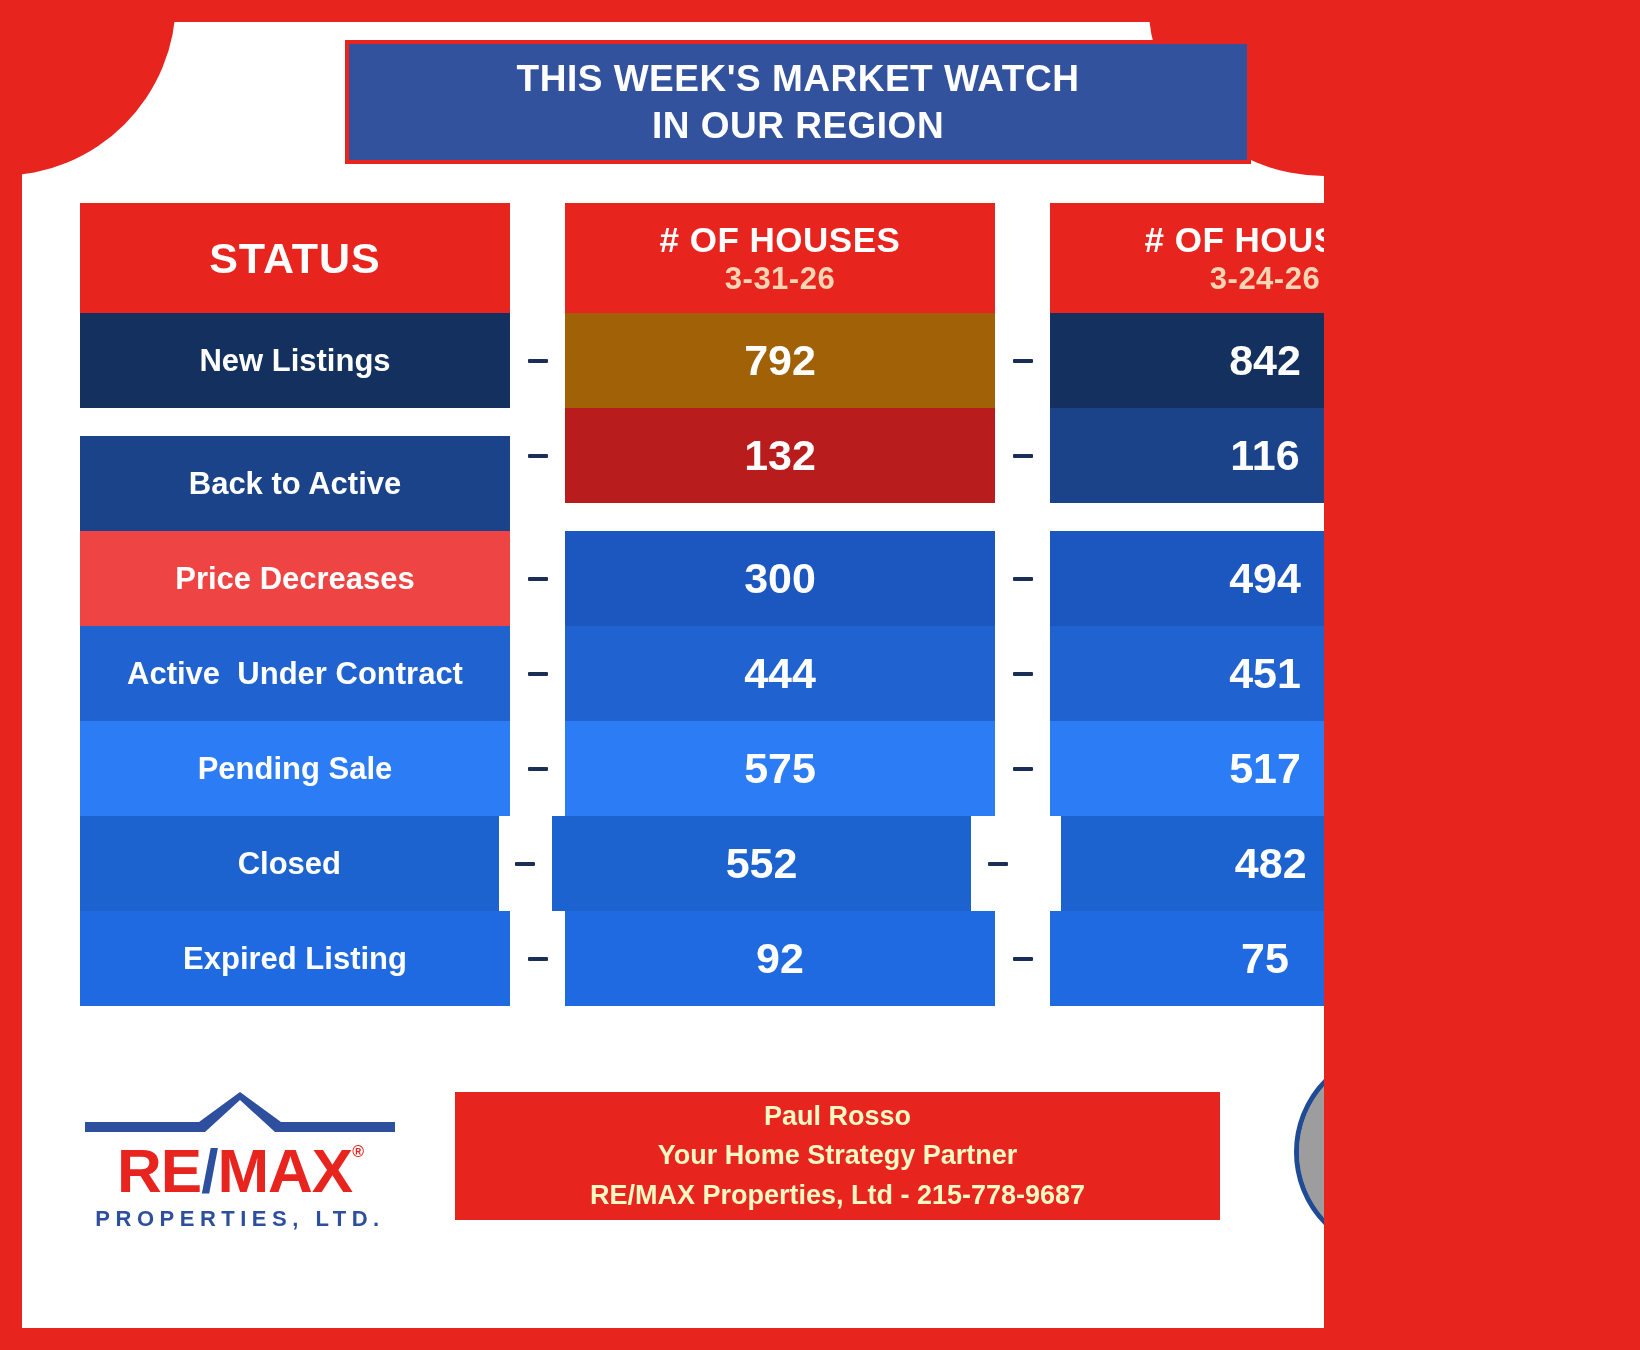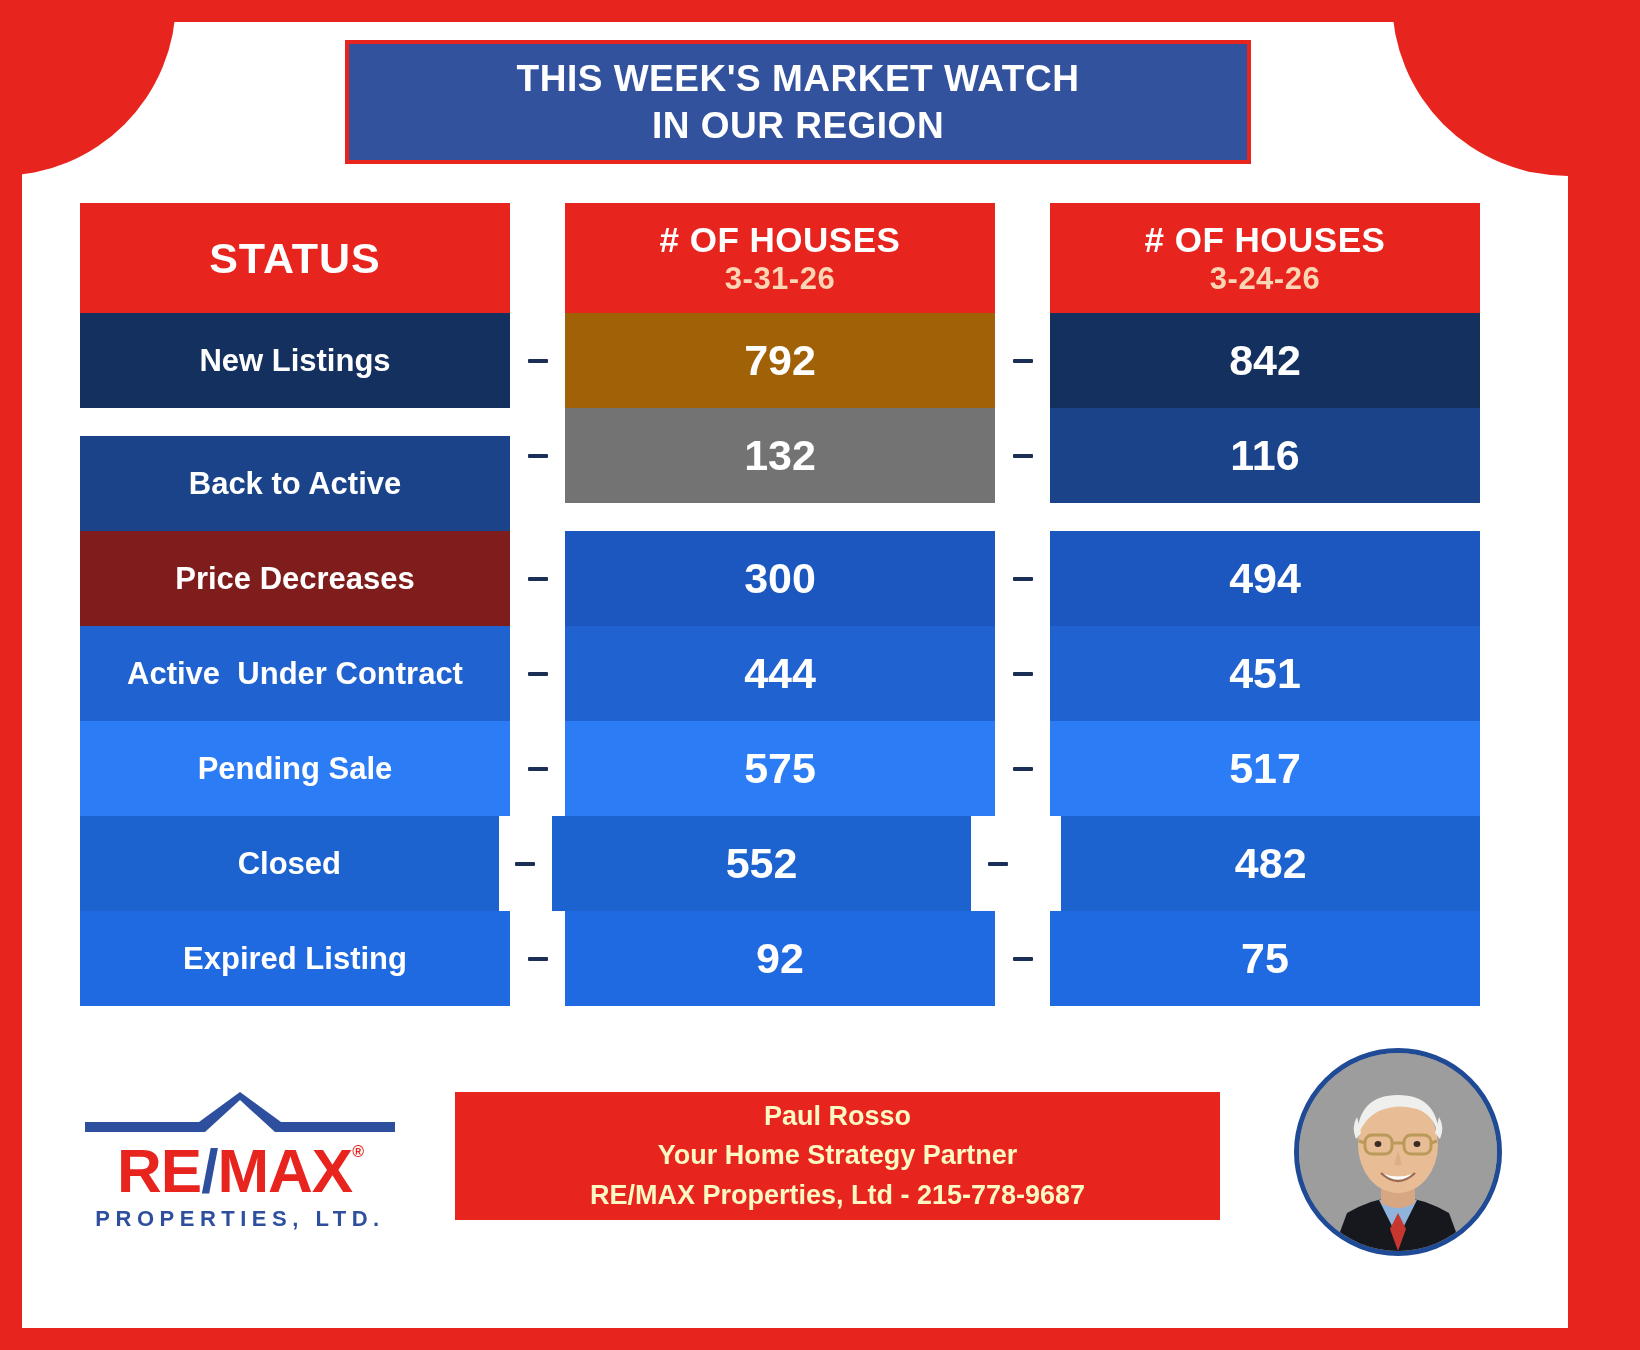--- a/index.html
+++ b/index.html
@@ -10,21 +10,21 @@
     width: 1640px;
     height: 1350px;
     font-family: "Liberation Sans", sans-serif;
     background: #e8241f;
     overflow: hidden;
   }
 
   
   .poster {
     position: relative;
-    width: 1568px;
+    width: 1324px;
     height: 1350px;
     background: #e8241f;
     overflow: hidden;
   }
 
   
   .card {
     position: absolute;
     left: 22px;
     top: 22px;
@@ -286,32 +286,32 @@
             <span class="value">842</span>
           </div>
         </div>
         <div class="trow drow">
           <div class="cell col-status" style="background: rgb(26, 67, 137); margin-top: 28px;">
             <span class="label">Back to Active</span>
           </div>
           <div class="cell col-gap">
             <span class="dash"></span>
           </div>
-          <div class="cell col-num" style="background: #737373;">
+          <div class="cell col-num" style="background: #b91c1c;">
             <span class="value">132</span>
           </div>
           <div class="cell col-gap">
             <span class="dash"></span>
           </div>
           <div class="cell col-num" style="background: rgb(26, 67, 137);">
             <span class="value">116</span>
           </div>
         </div>
         <div class="trow drow">
-          <div class="cell col-status" style="background: #7f1d1d;">
+          <div class="cell col-status" style="background: #ef4444;">
             <span class="label">Price Decreases</span>
           </div>
           <div class="cell col-gap">
             <span class="dash"></span>
           </div>
           <div class="cell col-num" style="background: rgb(28, 87, 192);">
             <span class="value">300</span>
           </div>
           <div class="cell col-gap">
             <span class="dash"></span>

